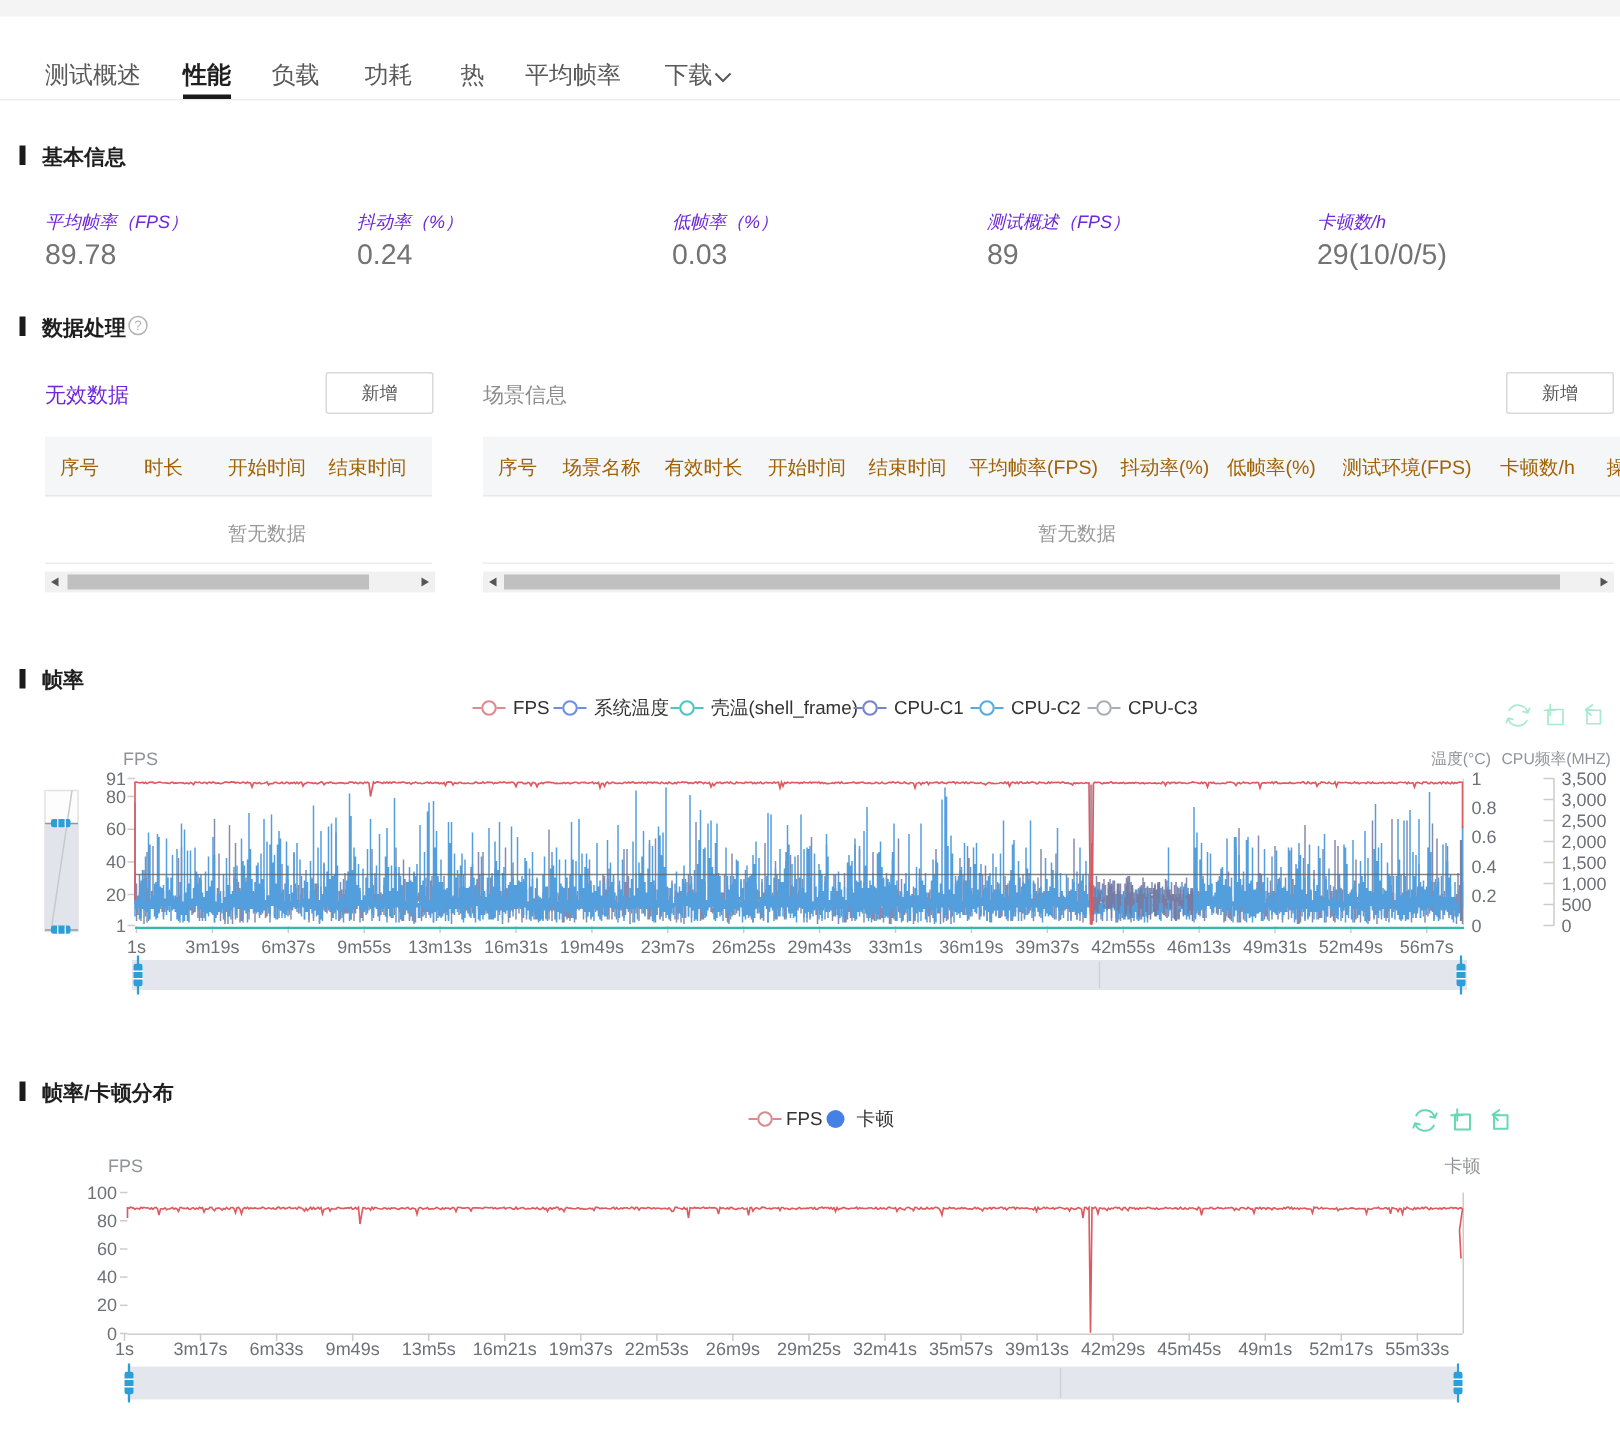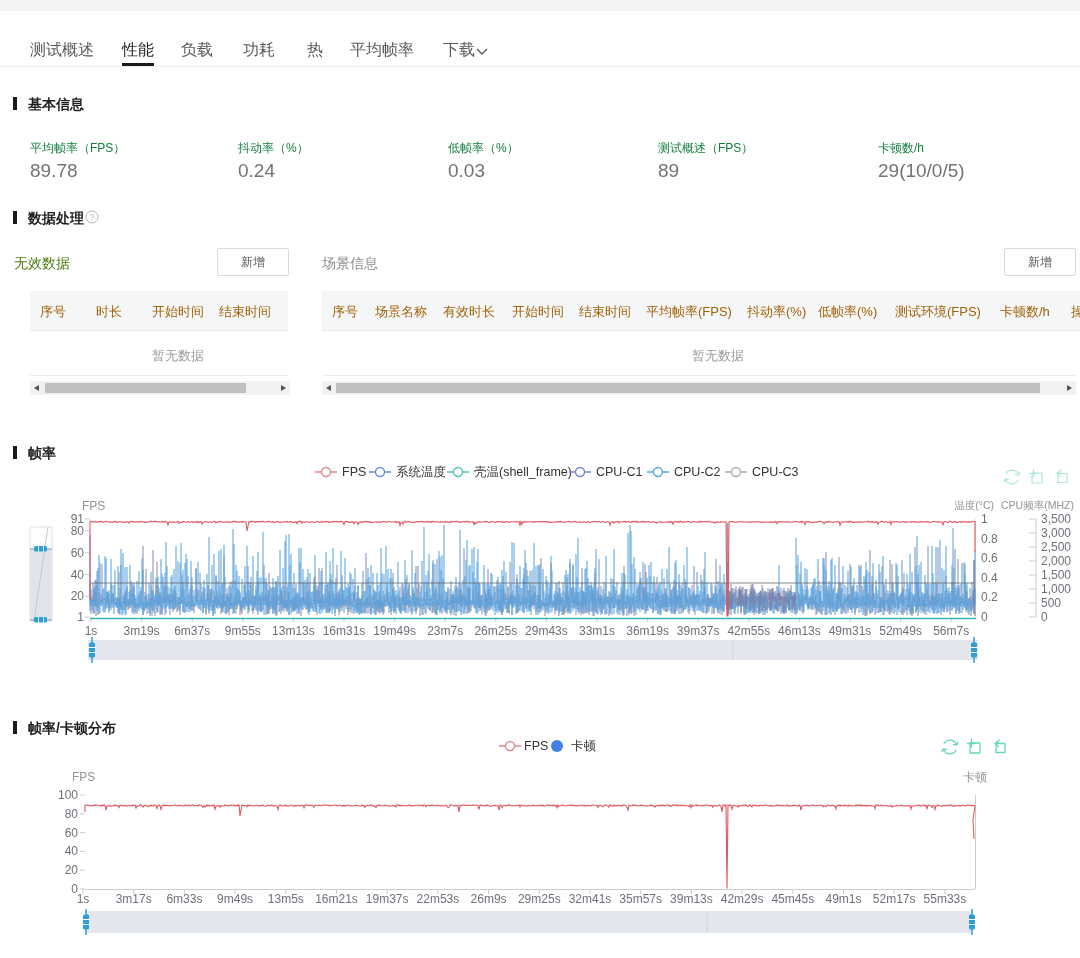--- a/index.html
+++ b/index.html
@@ -1,29 +1,29 @@
 <!DOCTYPE html>
 <html><head><meta charset="utf-8"><style>
 * { margin:0; padding:0; box-sizing:border-box; }
 html,body { width:1080px; height:958px; background:#fff; font-family:"Liberation Sans",sans-serif; overflow:hidden; position:relative; }
 .abs { position:absolute; }
 .sect { position:absolute; font-size:14px; font-weight:bold; color:#1f1f1f; }
 .sect::before { content:""; position:absolute; left:-15px; top:1px; width:4px; height:13px; background:#1a1a1a; }
-.mlabel { position:absolute; font-size:12px; color:#15803d; }
+.mlabel { position:absolute; font-size:12px; color:#6d28d9;font-style:italic; }
 .mval { position:absolute; font-size:19px; color:#737373; }
 .tab { position:absolute; font-size:16px; color:#595959; }
 .th { position:absolute; font-size:13px; color:#a16207; font-weight:500; white-space:nowrap; }
 .btn { position:absolute; width:72px; height:28px; border:1px solid #d9d9d9; border-radius:2px; background:#fff; font-size:12px; color:#595959; text-align:center; line-height:26px; }
 .sbar { position:absolute; height:14px; background:#f1f1f1; }
 .sthumb { position:absolute; top:2px; height:10px; background:#c0c0c0; }
 .arrl { position:absolute; top:3.5px; width:0; height:0; border-style:solid; }
 </style></head><body>
 <div class="abs" style="left:0;top:0;width:1080px;height:11px;background:#f4f4f5"></div>
 <div class="tab" style="left:30px;top:40px">测试概述</div>
-<div class="tab" style="left:122px;top:40px;color:#1f1f1f;font-weight:normal">性能</div>
+<div class="tab" style="left:122px;top:40px;color:#1f1f1f;font-weight:bold">性能</div>
 <div class="tab" style="left:181px;top:40px">负载</div>
 <div class="tab" style="left:243px;top:40px">功耗</div>
 <div class="tab" style="left:307px;top:40px">热</div>
 <div class="tab" style="left:350px;top:40px">平均帧率</div>
 <div class="tab" style="left:443px;top:40px">下载</div>
 <svg class="abs" style="left:475px;top:46px" width="14" height="12">
     <path d="M2 3 L7 8 L12 3" stroke="#595959" stroke-width="1.4" fill="none"></path>
   </svg>
 <div class="abs" style="left:122px;top:63px;width:32px;height:2.5px;background:#1a1a1a"></div>
 <div class="abs" style="left:0px;top:65.5px;width:1080px;height:1px;background:#ededed"></div>
@@ -39,21 +39,21 @@
 <div class="mval" style="left:448px;top:160px">0.03</div>
 <div class="mval" style="left:658px;top:160px">89</div>
 <div class="mval" style="left:878px;top:160px">29(10/0/5)</div>
 
 <div class="sect" style="left:28px;top:210px">数据处理</div>
 <svg class="abs" style="left:85px;top:210px" width="15" height="15">
     <circle cx="7" cy="7" r="6" stroke="#b5b5b5" stroke-width="1" fill="none"></circle>
     <text x="7" y="10.2" font-size="9" fill="#b5b5b5" text-anchor="middle">?</text>
   </svg>
 
-<div class="abs" style="left:14px;top:255px;font-size:14px;color:#4d7c0f">无效数据</div>
+<div class="abs" style="left:30px;top:255px;font-size:14px;color:#6d28d9">无效数据</div>
 <div class="btn" style="left:217px;top:248px">新增</div>
 <div class="abs" style="left:30px;top:291px;width:258px;height:40px;background:#f5f6f7;border-bottom:1px solid #e9e9e9"></div>
 <div class="th" style="left:40px;top:303px">序号</div>
 <div class="th" style="left:96px;top:303px">时长</div>
 <div class="th" style="left:152px;top:303px">开始时间</div>
 <div class="th" style="left:219px;top:303px">结束时间</div>
 <div class="abs" style="left:152px;top:347px;font-size:13px;color:#999">暂无数据</div>
 
 <div class="abs" style="left:322px;top:255px;font-size:14px;color:#8c8c8c">场景信息</div>
 <div class="btn" style="left:1004px;top:248px">新增</div>

